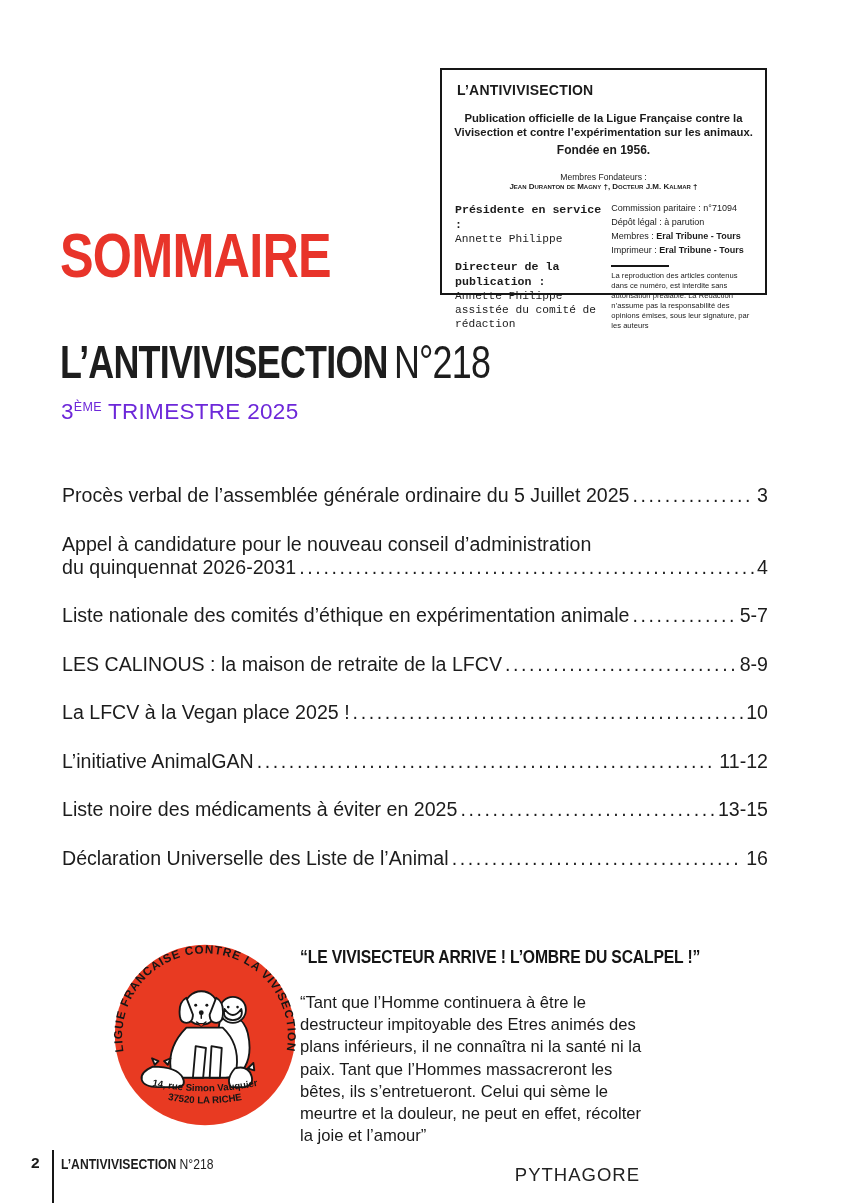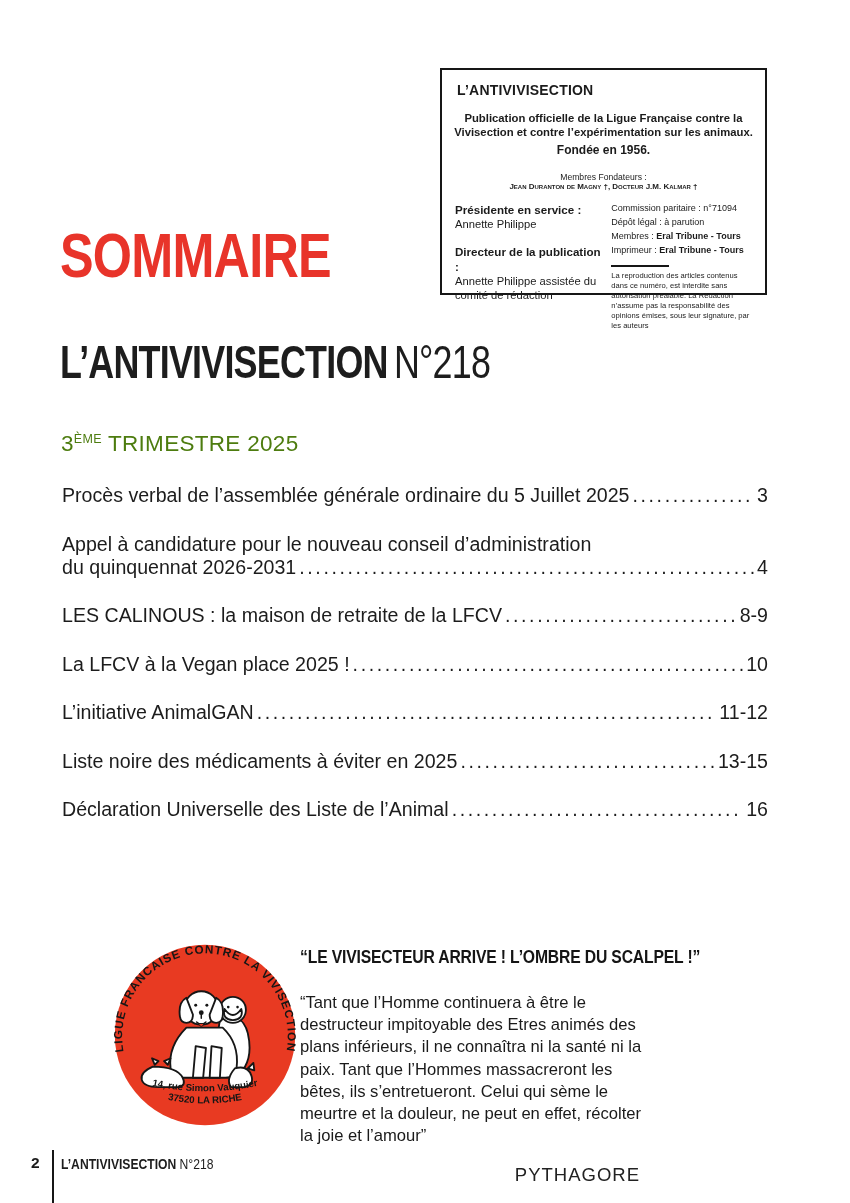--- a/index.html
+++ b/index.html
@@ -13,21 +13,21 @@
   .masthead {
     position:absolute; left:440px; top:68px; width:327px; height:227px;
     border:2px solid #161616; background:#fff;
   }
   .mh-title { margin:12px 15px 0; font-size:14px; font-weight:bold; letter-spacing:.2px; }
   .mh-sub { margin:13px 10px 0; text-align:center; font-weight:bold; font-size:11.3px; line-height:1.28; }
   .mh-founded { text-align:center; font-weight:bold; font-size:12px; margin-top:3px; }
   .mh-founders-label { text-align:center; font-weight:normal; font-size:8.6px; margin-top:15px; }
   .mh-founders { text-align:center; font-size:8px; font-variant:small-caps; font-weight:bold; color:#222; }
   .mh-cols { display:flex; margin:11px 13px 0; gap:10px; }
-  .mh-left { flex:1.04; }
+  .mh-left { flex:1.04;font-family:Liberation Mono, monospace; }
   .mh-left .lbl { font-weight:bold; font-size:11.6px; line-height:1.3; }
   .mh-left .val { font-size:11.2px; line-height:1.25; }
   .mh-group { margin-bottom:13px; }
   .mh-right { flex:1; font-size:9px; line-height:1.55; }
   .mh-right .b { font-weight:bold; }
   .mh-rule { width:58px; border:0; border-top:2px solid #161616; margin:7px 0 4px; }
   .mh-notice { font-size:7.6px; line-height:1.32; color:#222; }
 
   
   .sommaire {
@@ -38,22 +38,22 @@
 
   
   .issue-title {
     position:absolute; left:60px; top:339px; font-size:46px; line-height:1;
     letter-spacing:-1px; white-space:nowrap; color:#1d1d1d;
     transform:scaleX(.78); transform-origin:left top;
   }
   .issue-title .strong { font-weight:bold; }
   .issue-title .light { font-weight:normal; margin-left:8px; }
   .issue-sub {
-    position:absolute; left:61px; top:399px; font-size:22.5px; color:#4d7c0f;
-    letter-spacing:.3px; white-space:nowrap;margin-top:32px;
+    position:absolute; left:61px; top:399px; font-size:22.5px; color:#6d28d9;
+    letter-spacing:.3px; white-space:nowrap;
   }
   .issue-sub sup { font-size:12.5px; vertical-align:super; }
 
   
   .toc { position:absolute; left:62px; top:484px; width:706px; font-size:19.6px; color:#1c1c1c; }
   .toc-item { margin-bottom:25.5px; }
   .toc-line { display:flex; align-items:baseline; line-height:23px; }
   .toc-text { flex:0 0 auto; white-space:nowrap; }
   .leader { flex:1 1 auto; overflow:hidden; white-space:nowrap; margin:0 3px; }
   .leader::after {
@@ -140,20 +140,27 @@
       <div class="toc-line">
         <span class="toc-text">Appel à candidature pour le nouveau conseil d’administration</span>
       </div>
       <div class="toc-line">
         <span class="toc-text">du quinquennat 2026-2031</span>
         <span class="leader"></span>
         <span class="toc-page">4</span>
       </div>
     </div>
 
+    <div class="toc-item">
+      <div class="toc-line">
+        <span class="toc-text">Liste nationale des comités d’éthique en expérimentation animale </span>
+        <span class="leader"></span>
+        <span class="toc-page">5-7</span>
+      </div>
+    </div>
 
     <div class="toc-item">
       <div class="toc-line">
         <span class="toc-text">LES CALINOUS : la maison de retraite de la LFCV</span>
         <span class="leader"></span>
         <span class="toc-page">8-9</span>
       </div>
     </div>
 
     <div class="toc-item">

